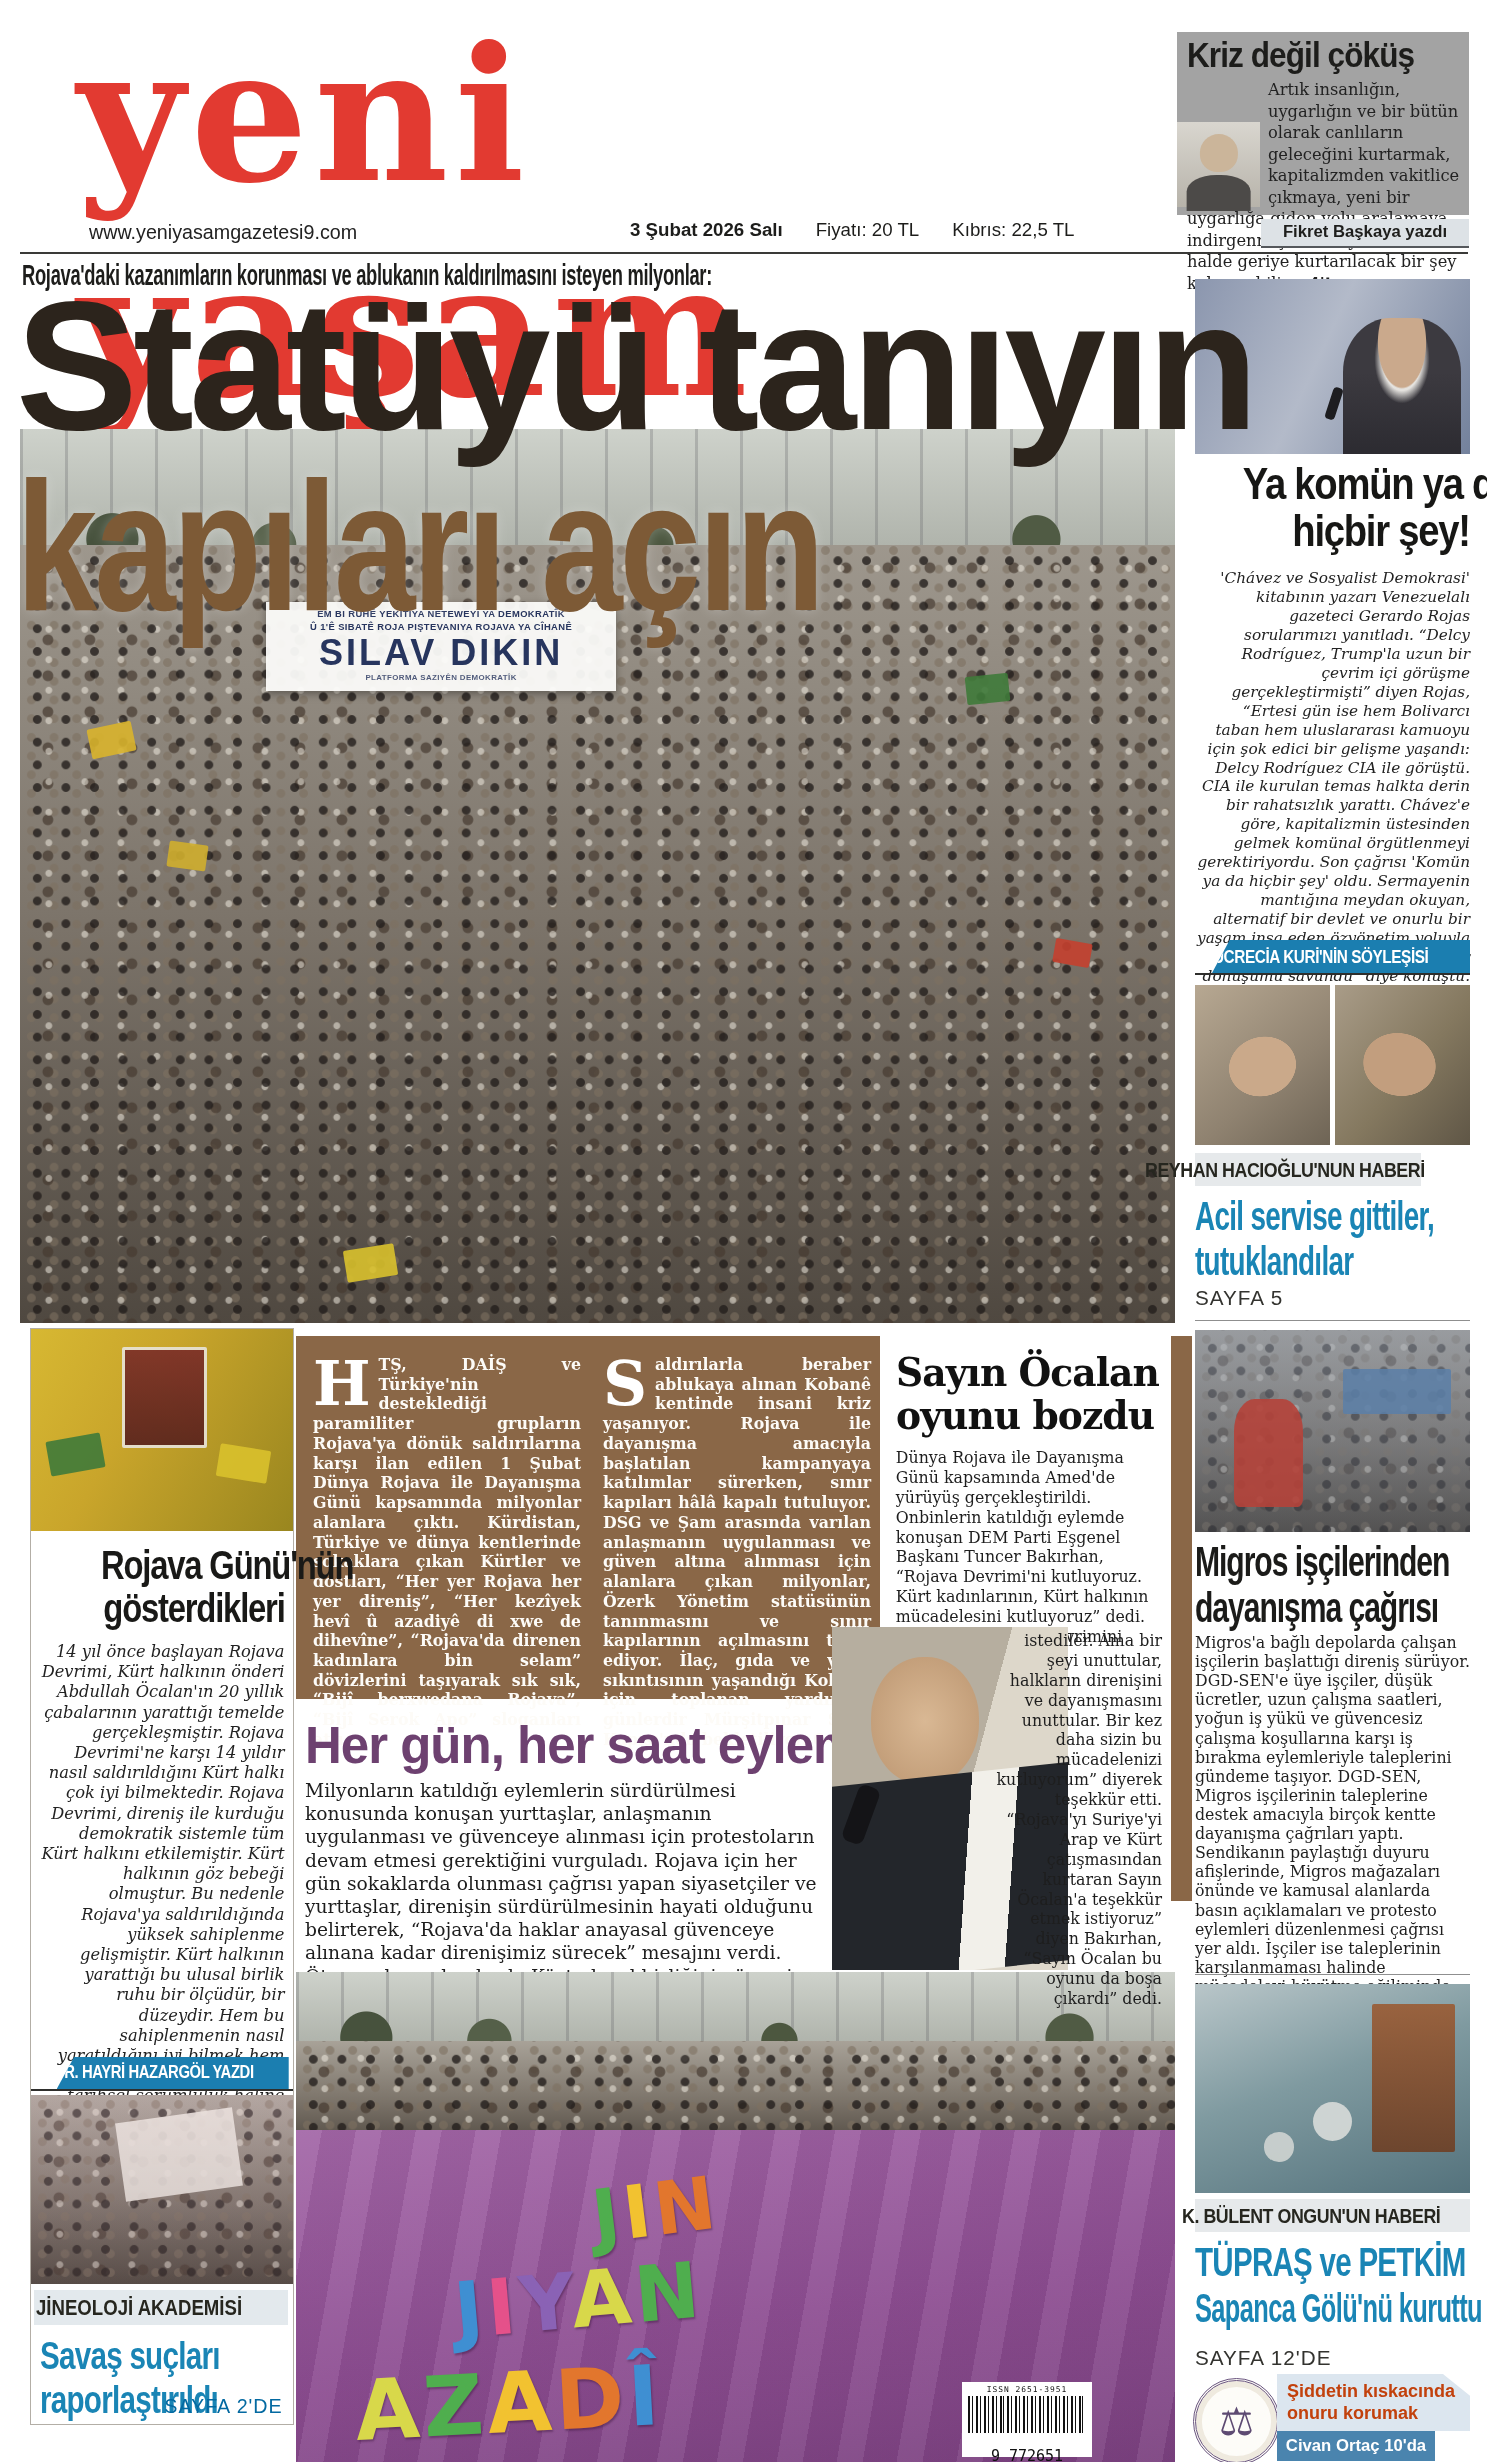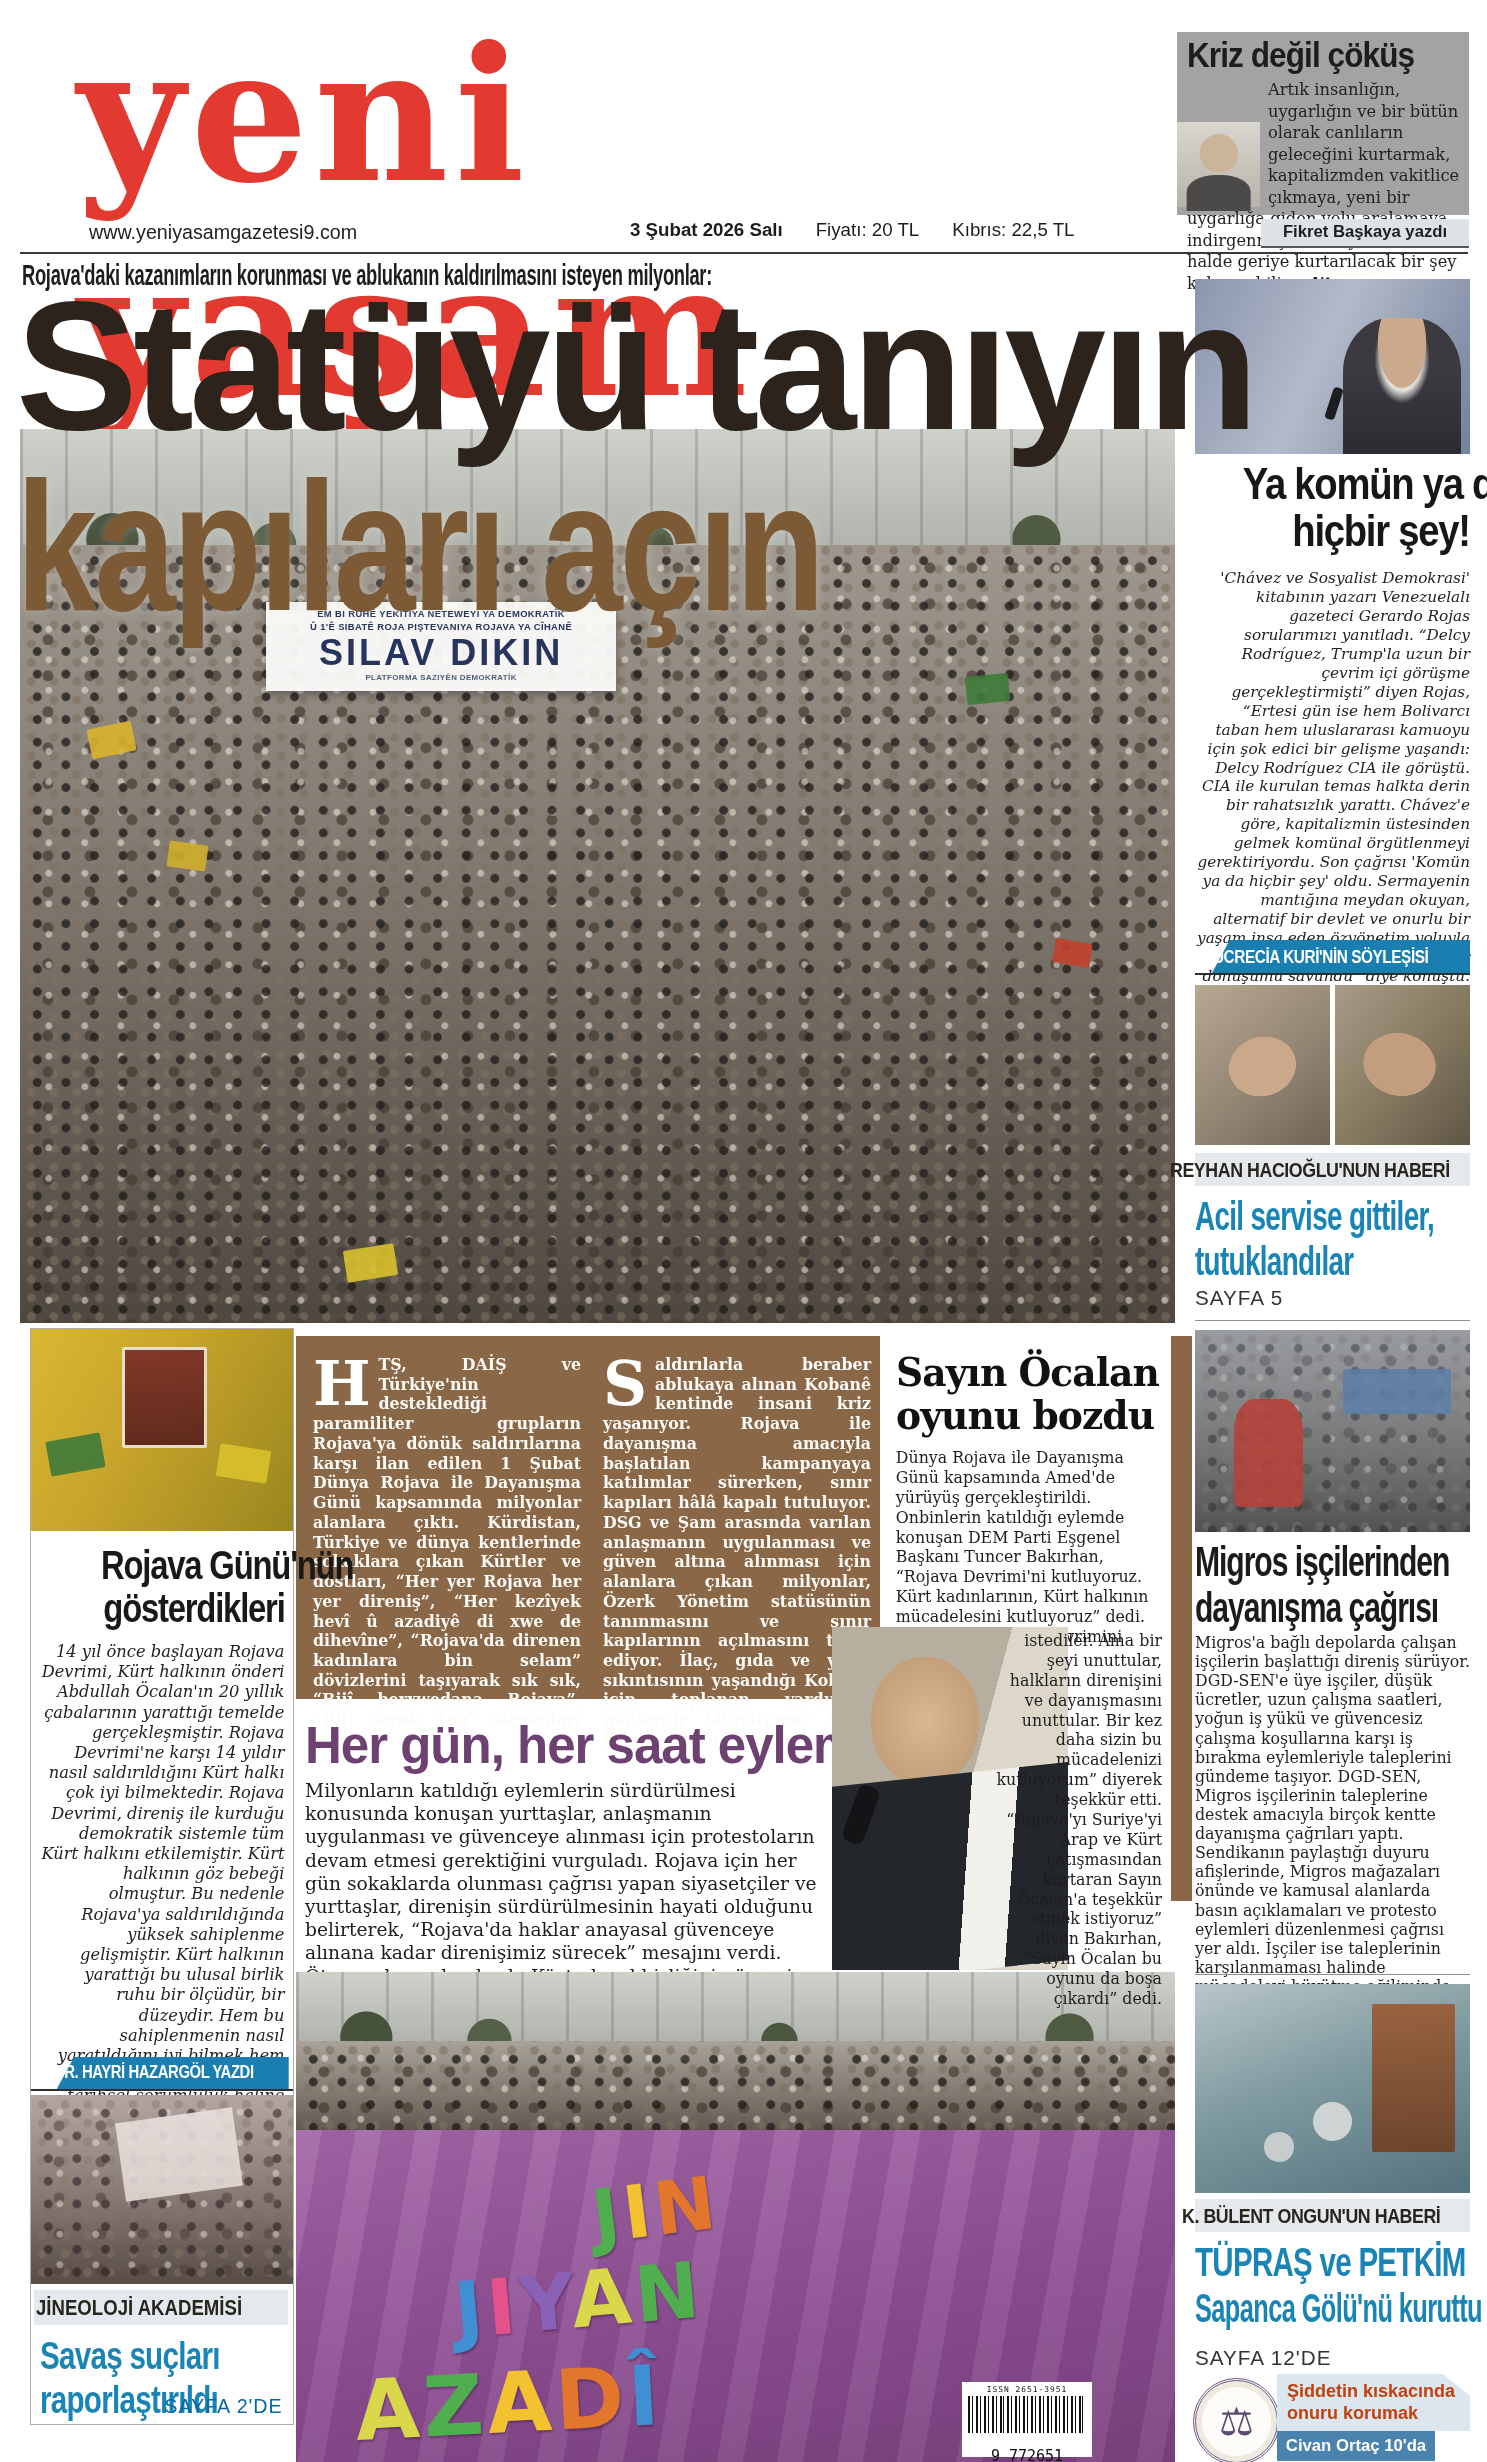--- a/index.html
+++ b/index.html
@@ -132,21 +132,21 @@
     </div>
   </div>
 
   <div class="photo" style="left:1195px;top:985px;width:135px;height:160px;background:linear-gradient(140deg,#b7a892,#8f8270 60%,#6e6455);">
     <div class="abs" style="left:27.6px;top:47px;width:79px;height:69px;background:radial-gradient(ellipse,#caa98a 0 60%,transparent 61%);transform:rotate(-16deg);"></div>
   </div>
   <div class="photo" style="left:1335px;top:985px;width:135px;height:160px;background:linear-gradient(130deg,#a99c88,#84785f 55%,#5f5646);">
     <div class="abs" style="left:21.7px;top:43px;width:85px;height:73px;background:radial-gradient(ellipse,#c29e7e 0 60%,transparent 61%);transform:rotate(12deg);"></div>
   </div>
 
-  <div class="abs kbar bar-note" style="left:1195px;top:1153px;width:275px;height:33px;">
+  <div class="abs kbar bar-note" style="left:1195px;top:1153px;width:226px;height:33px;">
     <span class="sx" style="transform:scaleX(.86);">REYHAN HACIOĞLU'NUN HABERİ</span>
   </div>
 
   <div class="abs cond teal" style="left:1195px;top:1194px;width:275px;font-size:41px;line-height:1.1;letter-spacing:-1px;">
     <span class="sx" style="transform:scaleX(.68);">Acil servise gittiler,</span><br>
     <span class="sx" style="transform:scaleX(.68);">tutuklandılar</span>
   </div>
   <div class="abs" style="left:1195px;top:1286px;font-size:20.7px;letter-spacing:1px;color:#33332f;">SAYFA 5</div>
 
   <div class="abs rdiv" style="left:1195px;top:1320px;width:275px;"></div>

